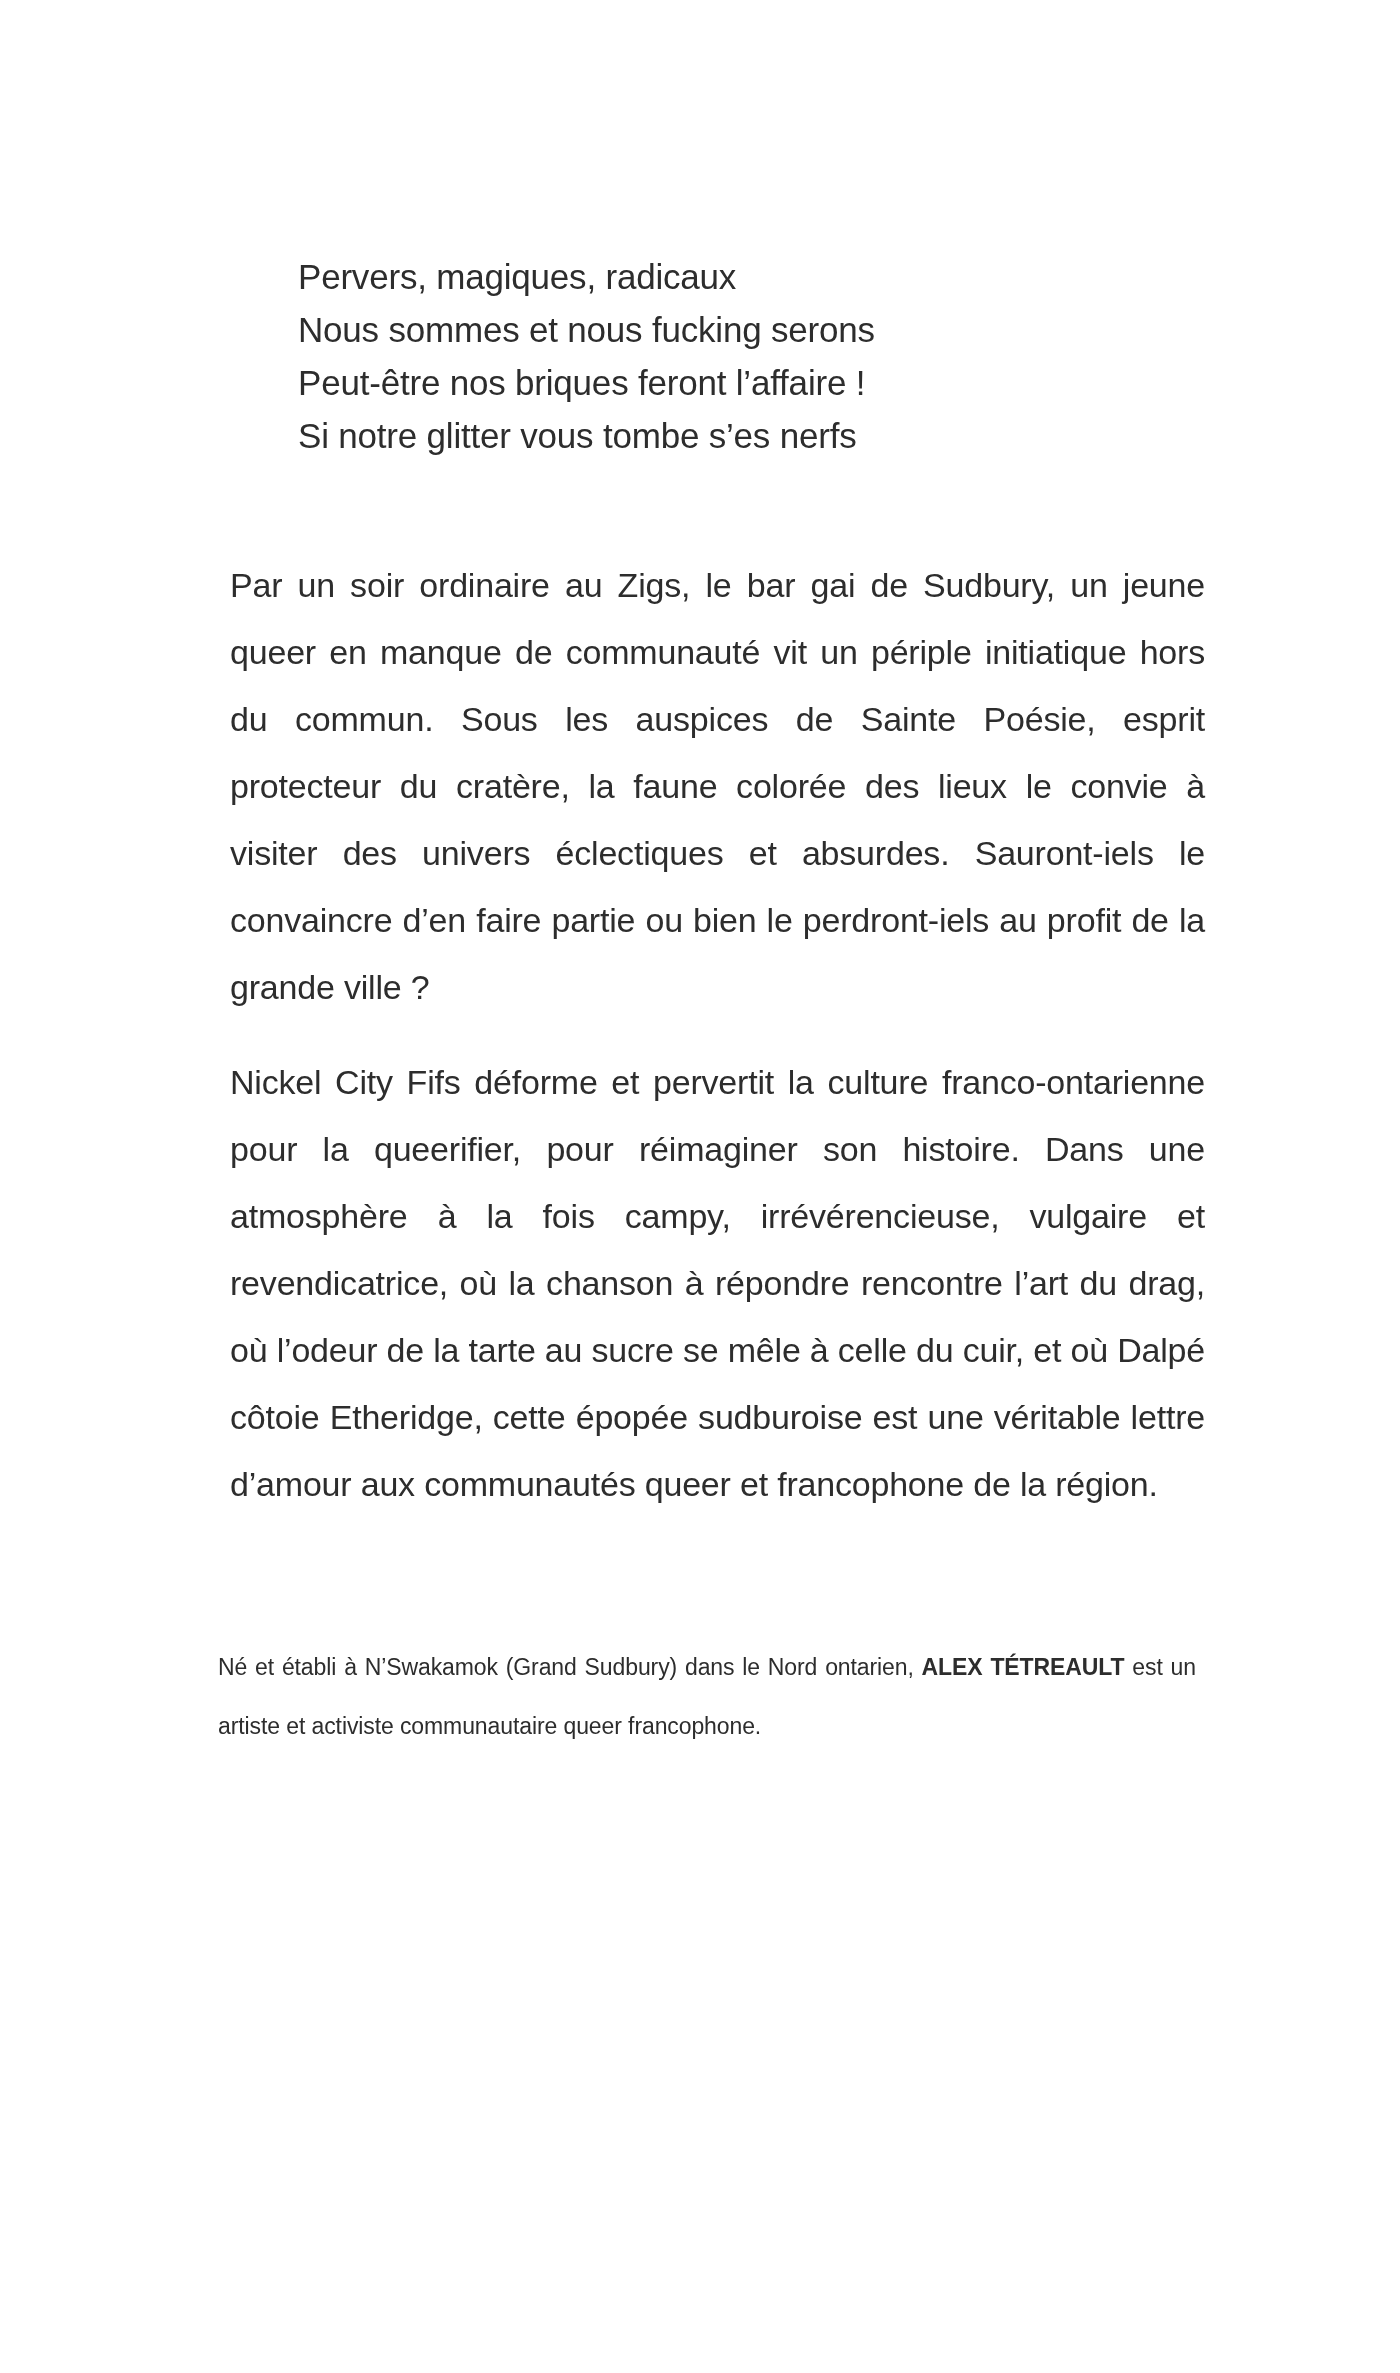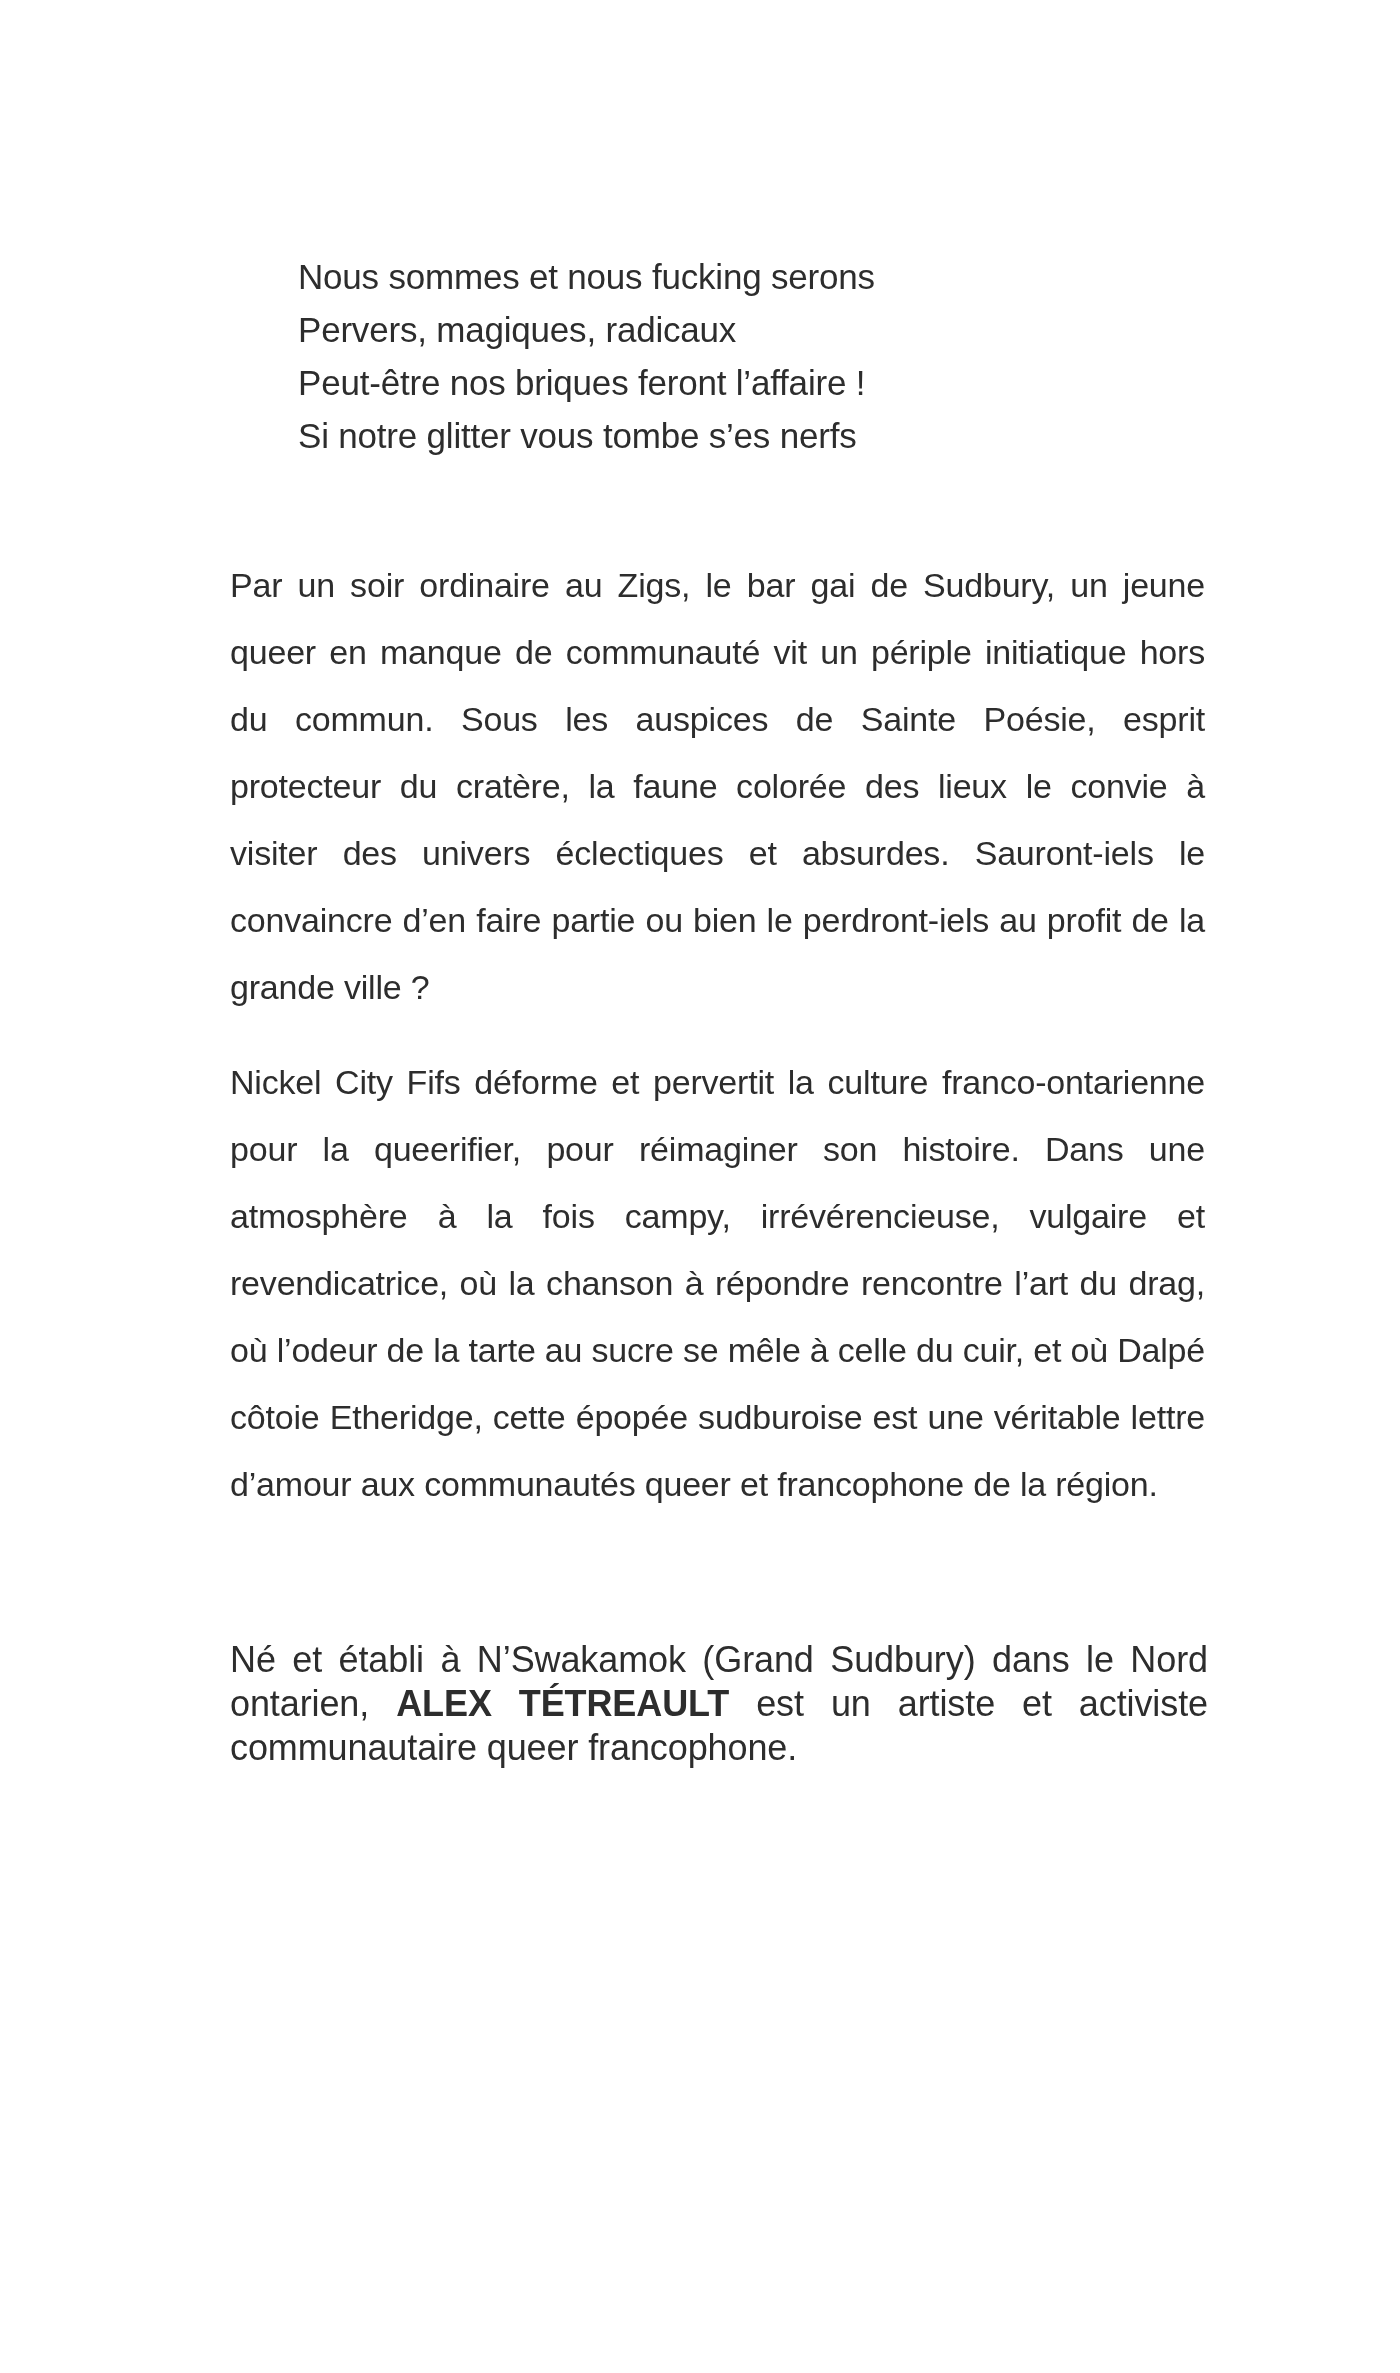--- a/index.html
+++ b/index.html
@@ -45,42 +45,42 @@
     -webkit-hyphens: auto;
   }
   .para + .para {
     margin-top: 28px;
   }
   .italic {
   }
   .bio {
     position: absolute;
     top: 1638px;
-    left: 230px;
+    left: 218px;
     width: 978px;
     margin: 0;
-    font-size: 36px;
-    line-height: 44px;
+    font-size: 23px;
+    line-height: 59px;
     letter-spacing: -0.1px;
     text-align: justify;
     hyphens: auto;
     -webkit-hyphens: auto;
   }
   .bio strong {
     font-weight: 700;
   }
 </style>
 </head>
 <body>
 
 <div class="page">
 
   <div class="poem">
+    <div class="poem-line">Pervers, magiques, radicaux</div>
     <div class="poem-line">Nous sommes et nous fucking serons</div>
-    <div class="poem-line">Pervers, magiques, radicaux</div>
     <div class="poem-line">Peut-être nos briques feront l’affaire !</div>
     <div class="poem-line">Si notre glitter vous tombe s’es nerfs</div>
   </div>
 
   <div class="synopsis">
     <p class="para">Par un soir ordinaire au Zigs, le bar gai de Sudbury, un jeune queer en manque de communauté vit un périple initiatique hors du commun. Sous les auspices de Sainte Poésie, esprit protecteur du cratère, la faune colorée des lieux le convie à visiter des univers éclectiques et absurdes. Sauront-iels le convaincre d’en faire partie ou bien le perdront-iels au profit de la grande ville ?</p>
     <p class="para"><span class="italic">Nickel City Fifs</span><span> déforme et pervertit la culture franco-ontarienne pour la queerifier, pour réimaginer son histoire. Dans une atmosphère à la fois </span><span class="italic">campy</span><span>, irrévérencieuse, vulgaire et revendicatrice, où la chanson à répondre rencontre l’art du drag, où l’odeur de la tarte au sucre se mêle à celle du cuir, et où Dalpé côtoie Etheridge, cette épopée sudburoise est une véritable lettre d’amour aux communautés queer et francophone de la région.</span></p>
   </div>
 
   <p class="bio"><span>Né et établi à N’Swakamok (Grand Sudbury) dans le Nord ontarien, </span><strong>ALEX TÉTREAULT</strong><span> est un artiste et activiste communautaire queer francophone.</span></p>

